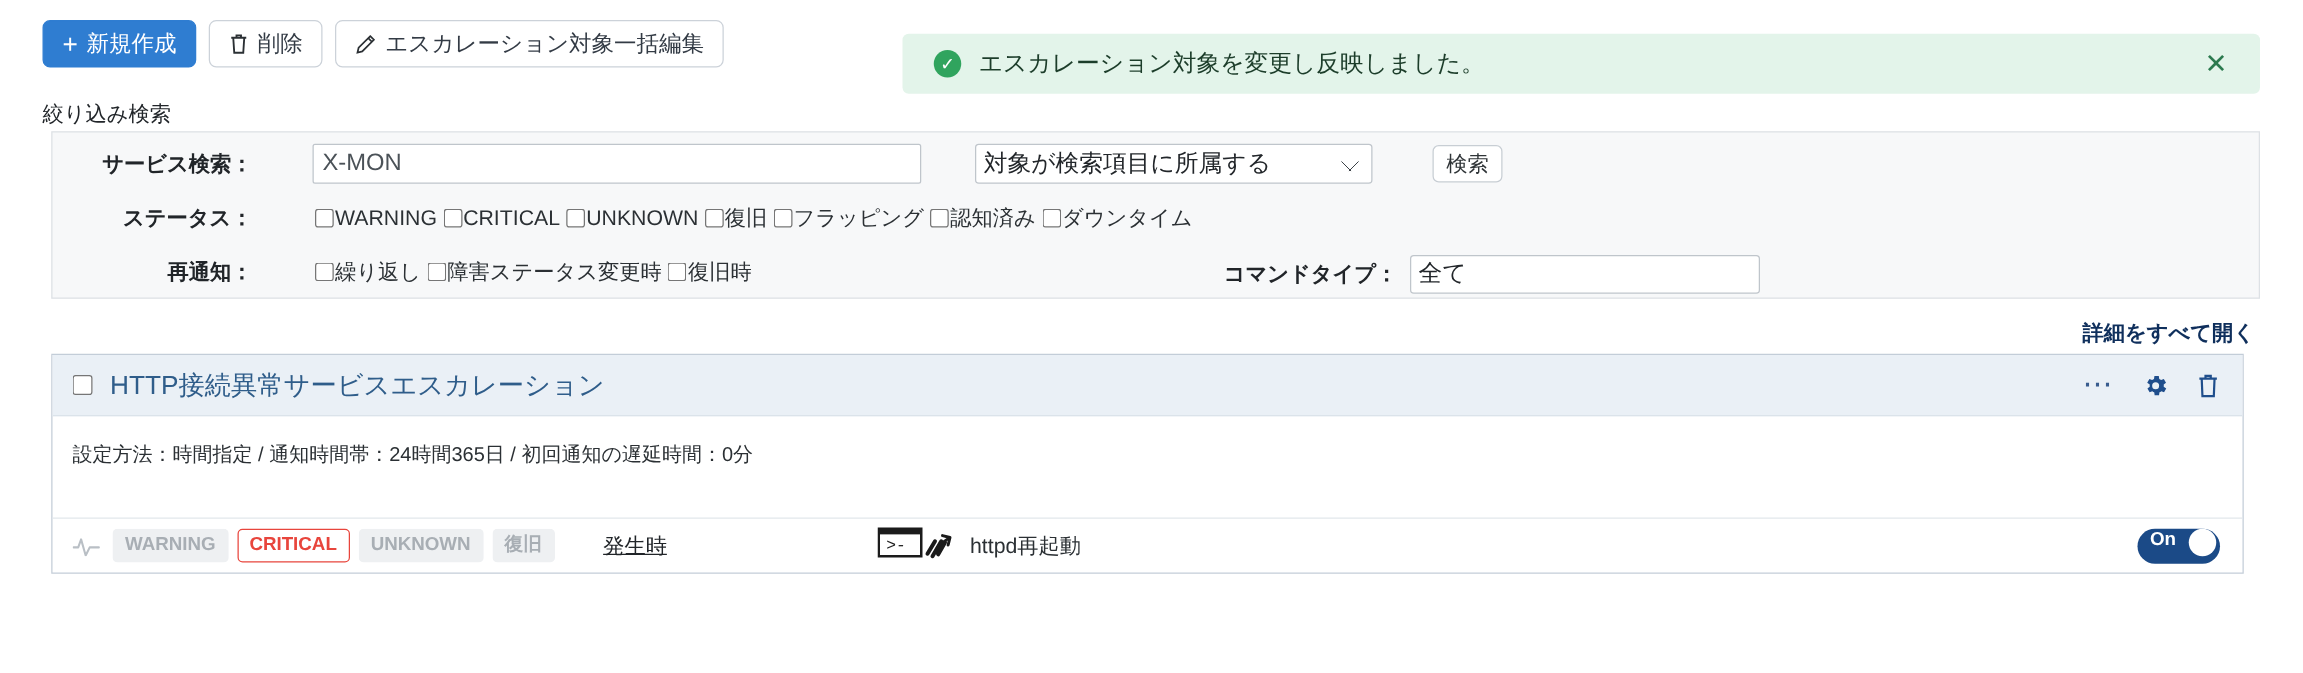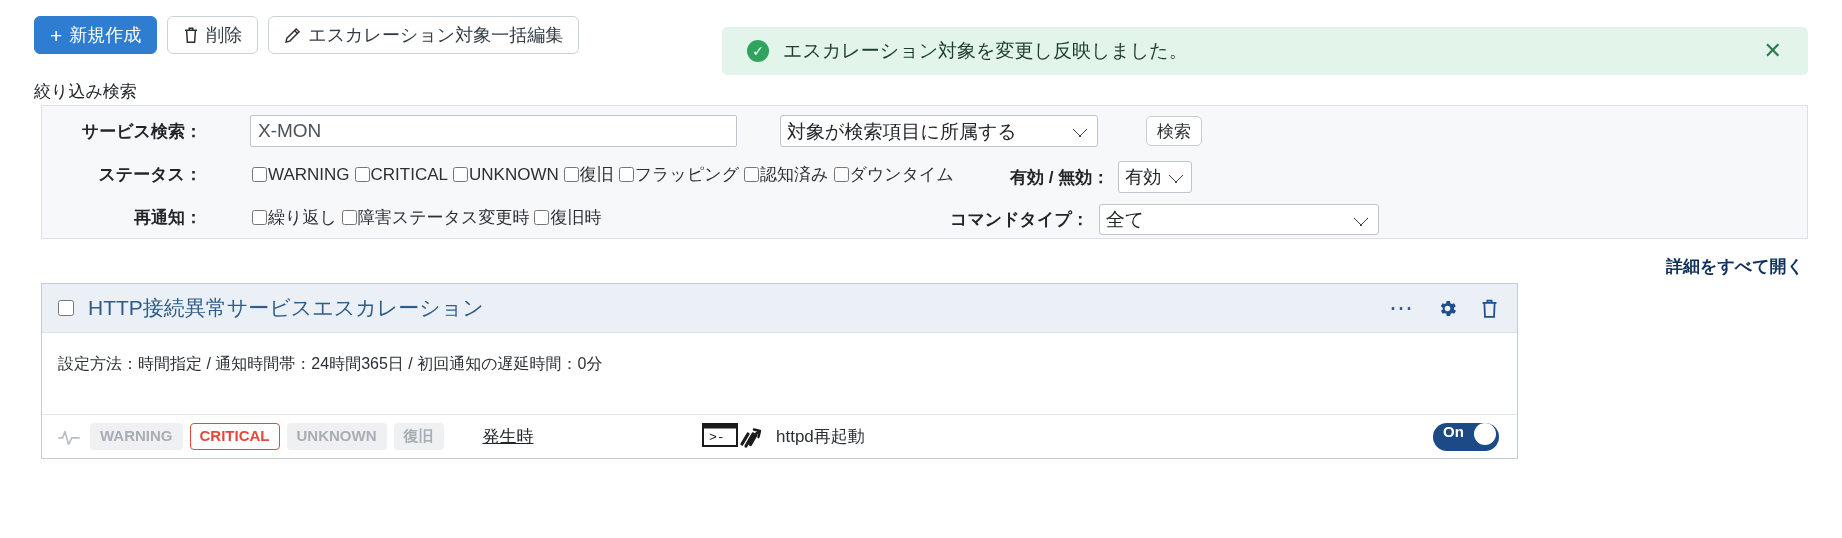--- a/index.html
+++ b/index.html
@@ -173,40 +173,40 @@
   .cb-en { letter-spacing: 0; }
 
   .side-right-1 { position: absolute; left: 968px; top: 55px; display: flex; align-items: center; }
   .side-right-1 .flabel { width: auto; }
   .sel-enable { width: 74px; margin-left: 9px; font-size: 18px; padding-right: 22px;
     background-position: calc(100% - 14px) 13px, calc(100% - 8px) 13px; }
 
   .row3 { position: absolute; left: 0; top: 100px; width: 100%; }
   .row3 .flabel { width: 160px; }
 
-  .side-right-2 { position: absolute; left: 908px; top: 98px; display: flex; align-items: center; }
+  .side-right-2 { position: absolute; left: 937px; top: 98px; display: flex; align-items: center; }
   .side-right-2 .flabel { width: auto; }
   .sel-cmdtype { width: 280px; margin-left: 10px; height: 31px; }
 
   
   .expand-all {
     position: absolute;
     right: 38px;
     top: 255px;
     font-size: 17px;
     font-weight: bold;
     color: #0f2f5c;
     cursor: pointer;
   }
 
   
   .card {
     position: absolute;
     left: 41px; top: 283px;
-    width: 1477px;
+    width: 1754px;
     height: 176px;
     border: 1px solid #c3cdd8;
     background: #ffffff;
     box-sizing: border-box;
     overflow: hidden;
   }
   .card-head {
     height: 49px;
     background: #eaf0f6;
     border-bottom: 1px solid #dbe3ea;
@@ -372,26 +372,20 @@
           <input type="checkbox" style="">
           <span>認知済み</span>
         </label>
         <label class="cbitem">
           <input type="checkbox" style="">
           <span>ダウンタイム</span>
         </label>
       </div>
     </div>
 
-    <div class="side-right-1">
-      <div class="flabel">有効 / 無効：</div>
-      <select class="select sel-enable">
-        <option>有効</option>
-      </select>
-    </div>
 
     <div class="frow row3">
       <div class="flabel">再通知：</div>
       <div class="cbgroup">
         <label class="cbitem">
           <input type="checkbox" style="">
           <span>繰り返し</span>
         </label>
         <label class="cbitem">
           <input type="checkbox" style="">

